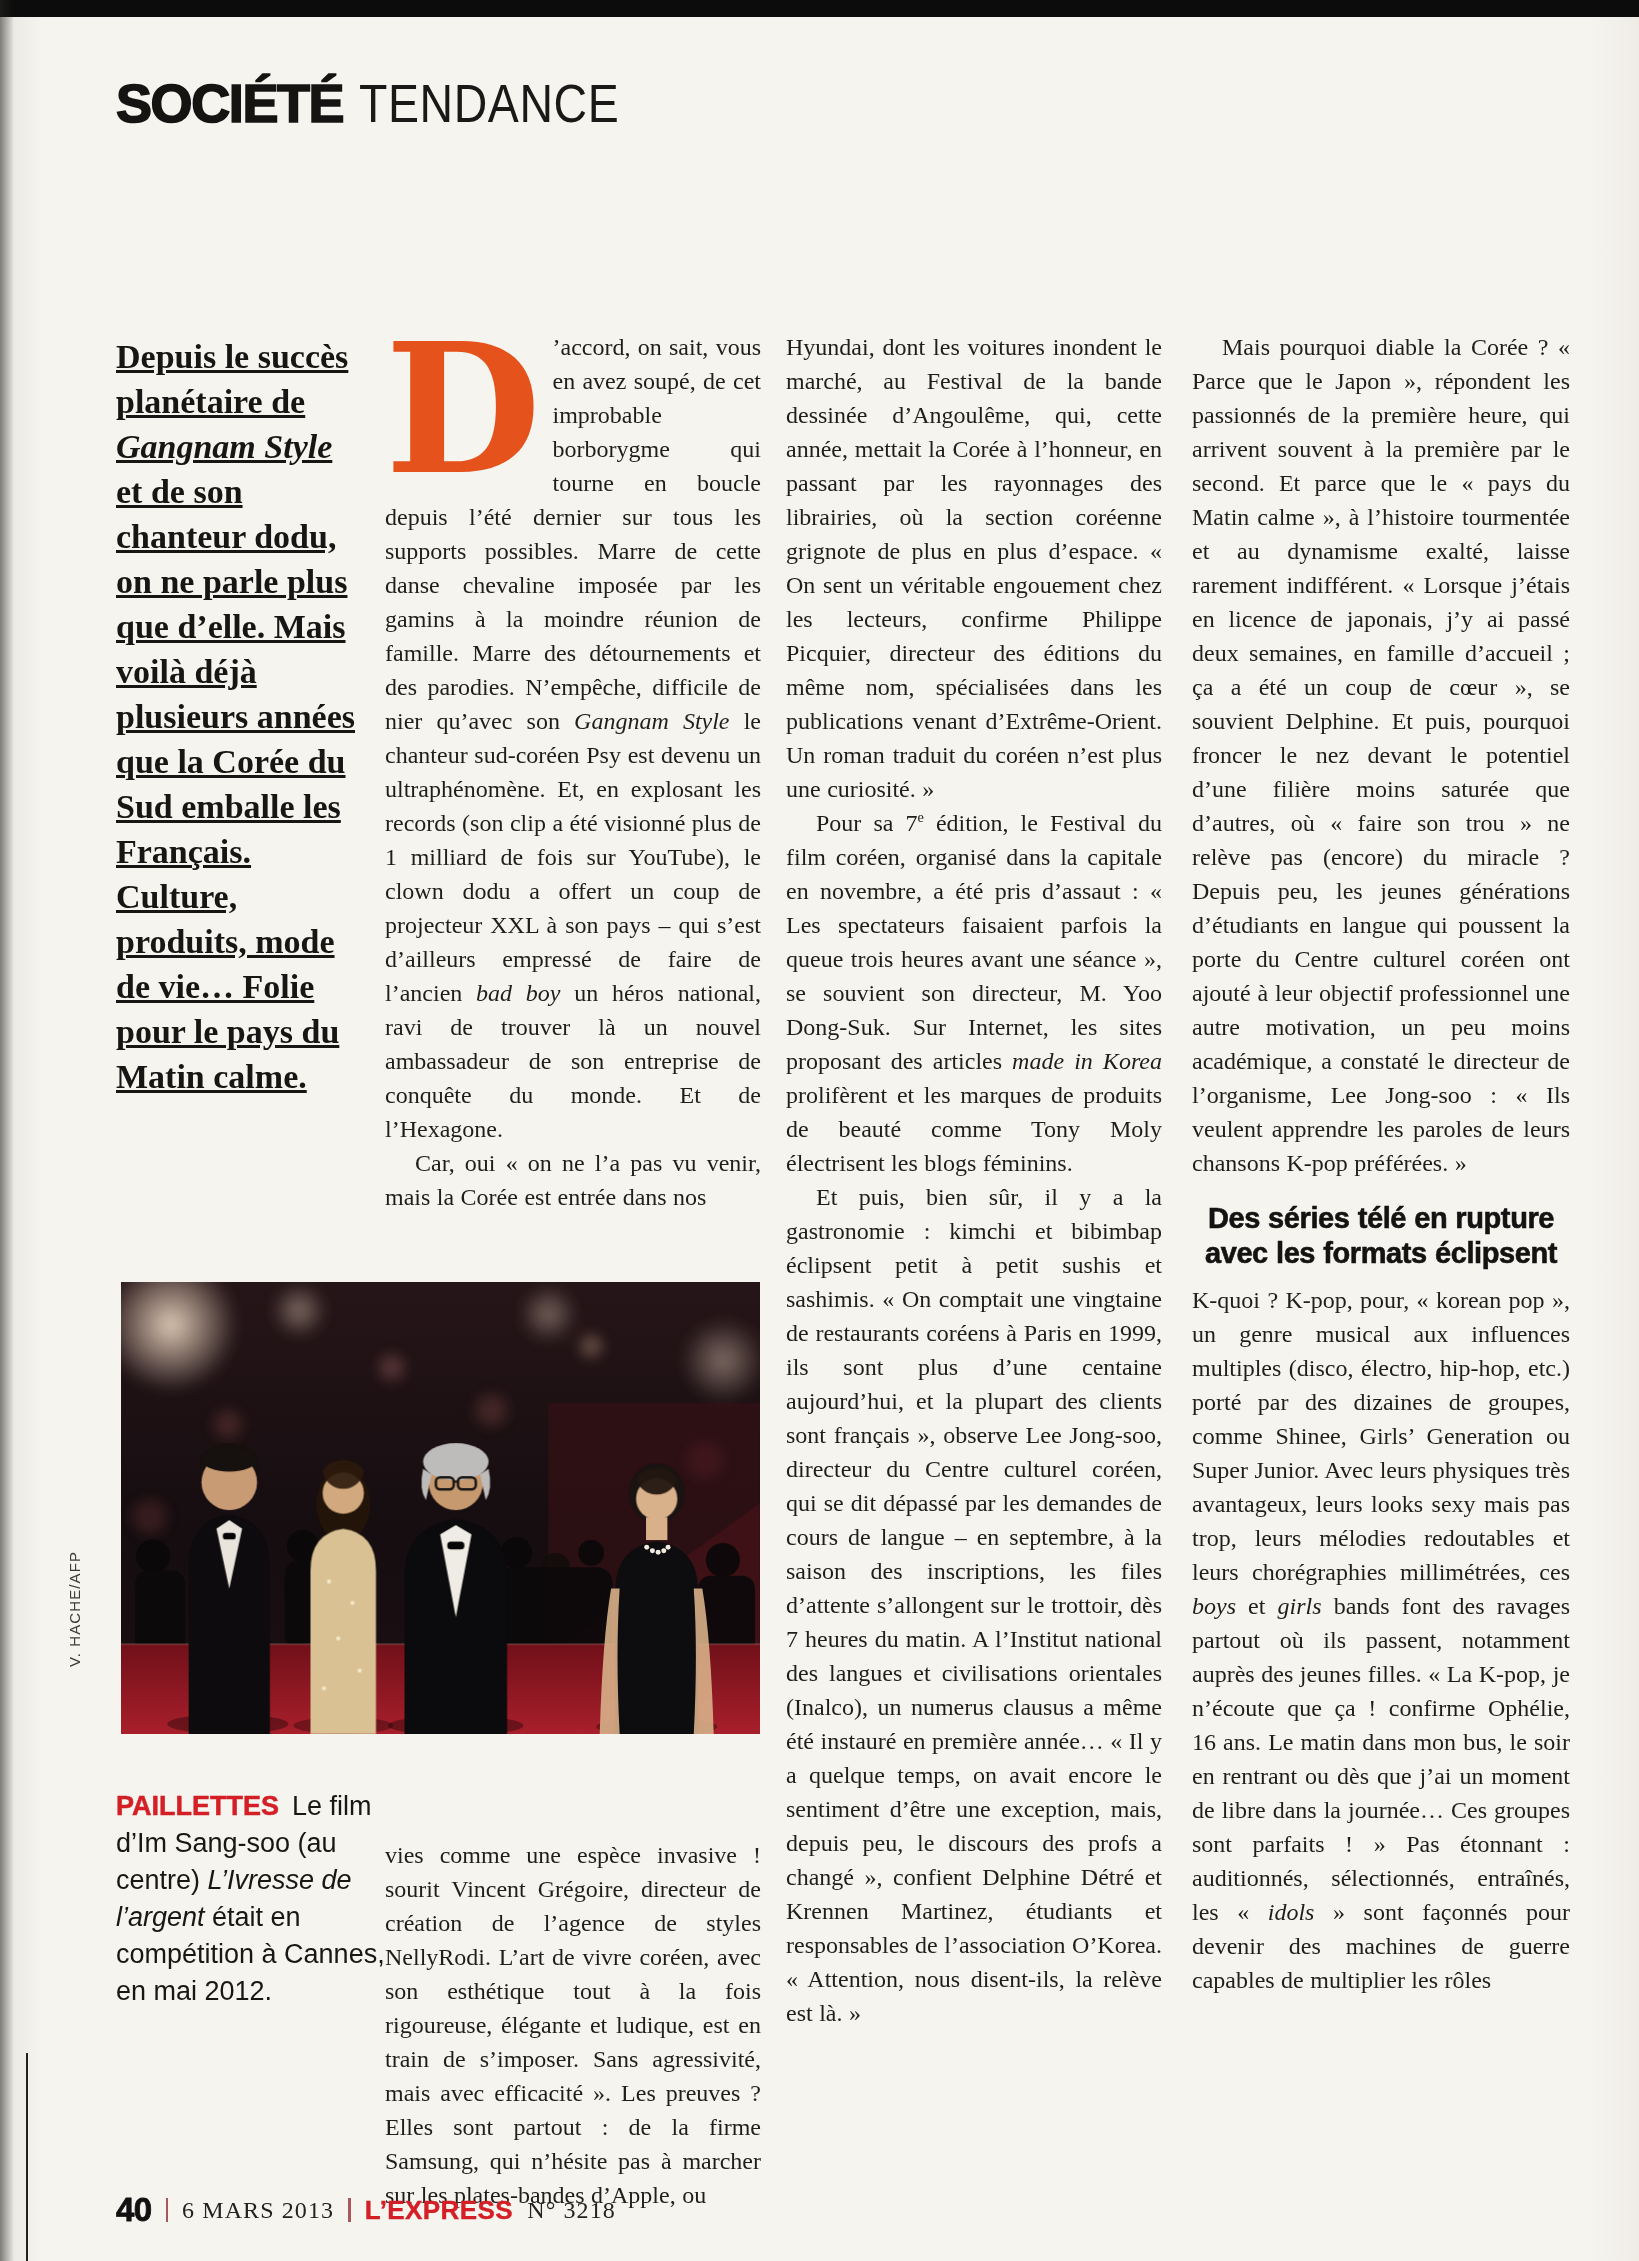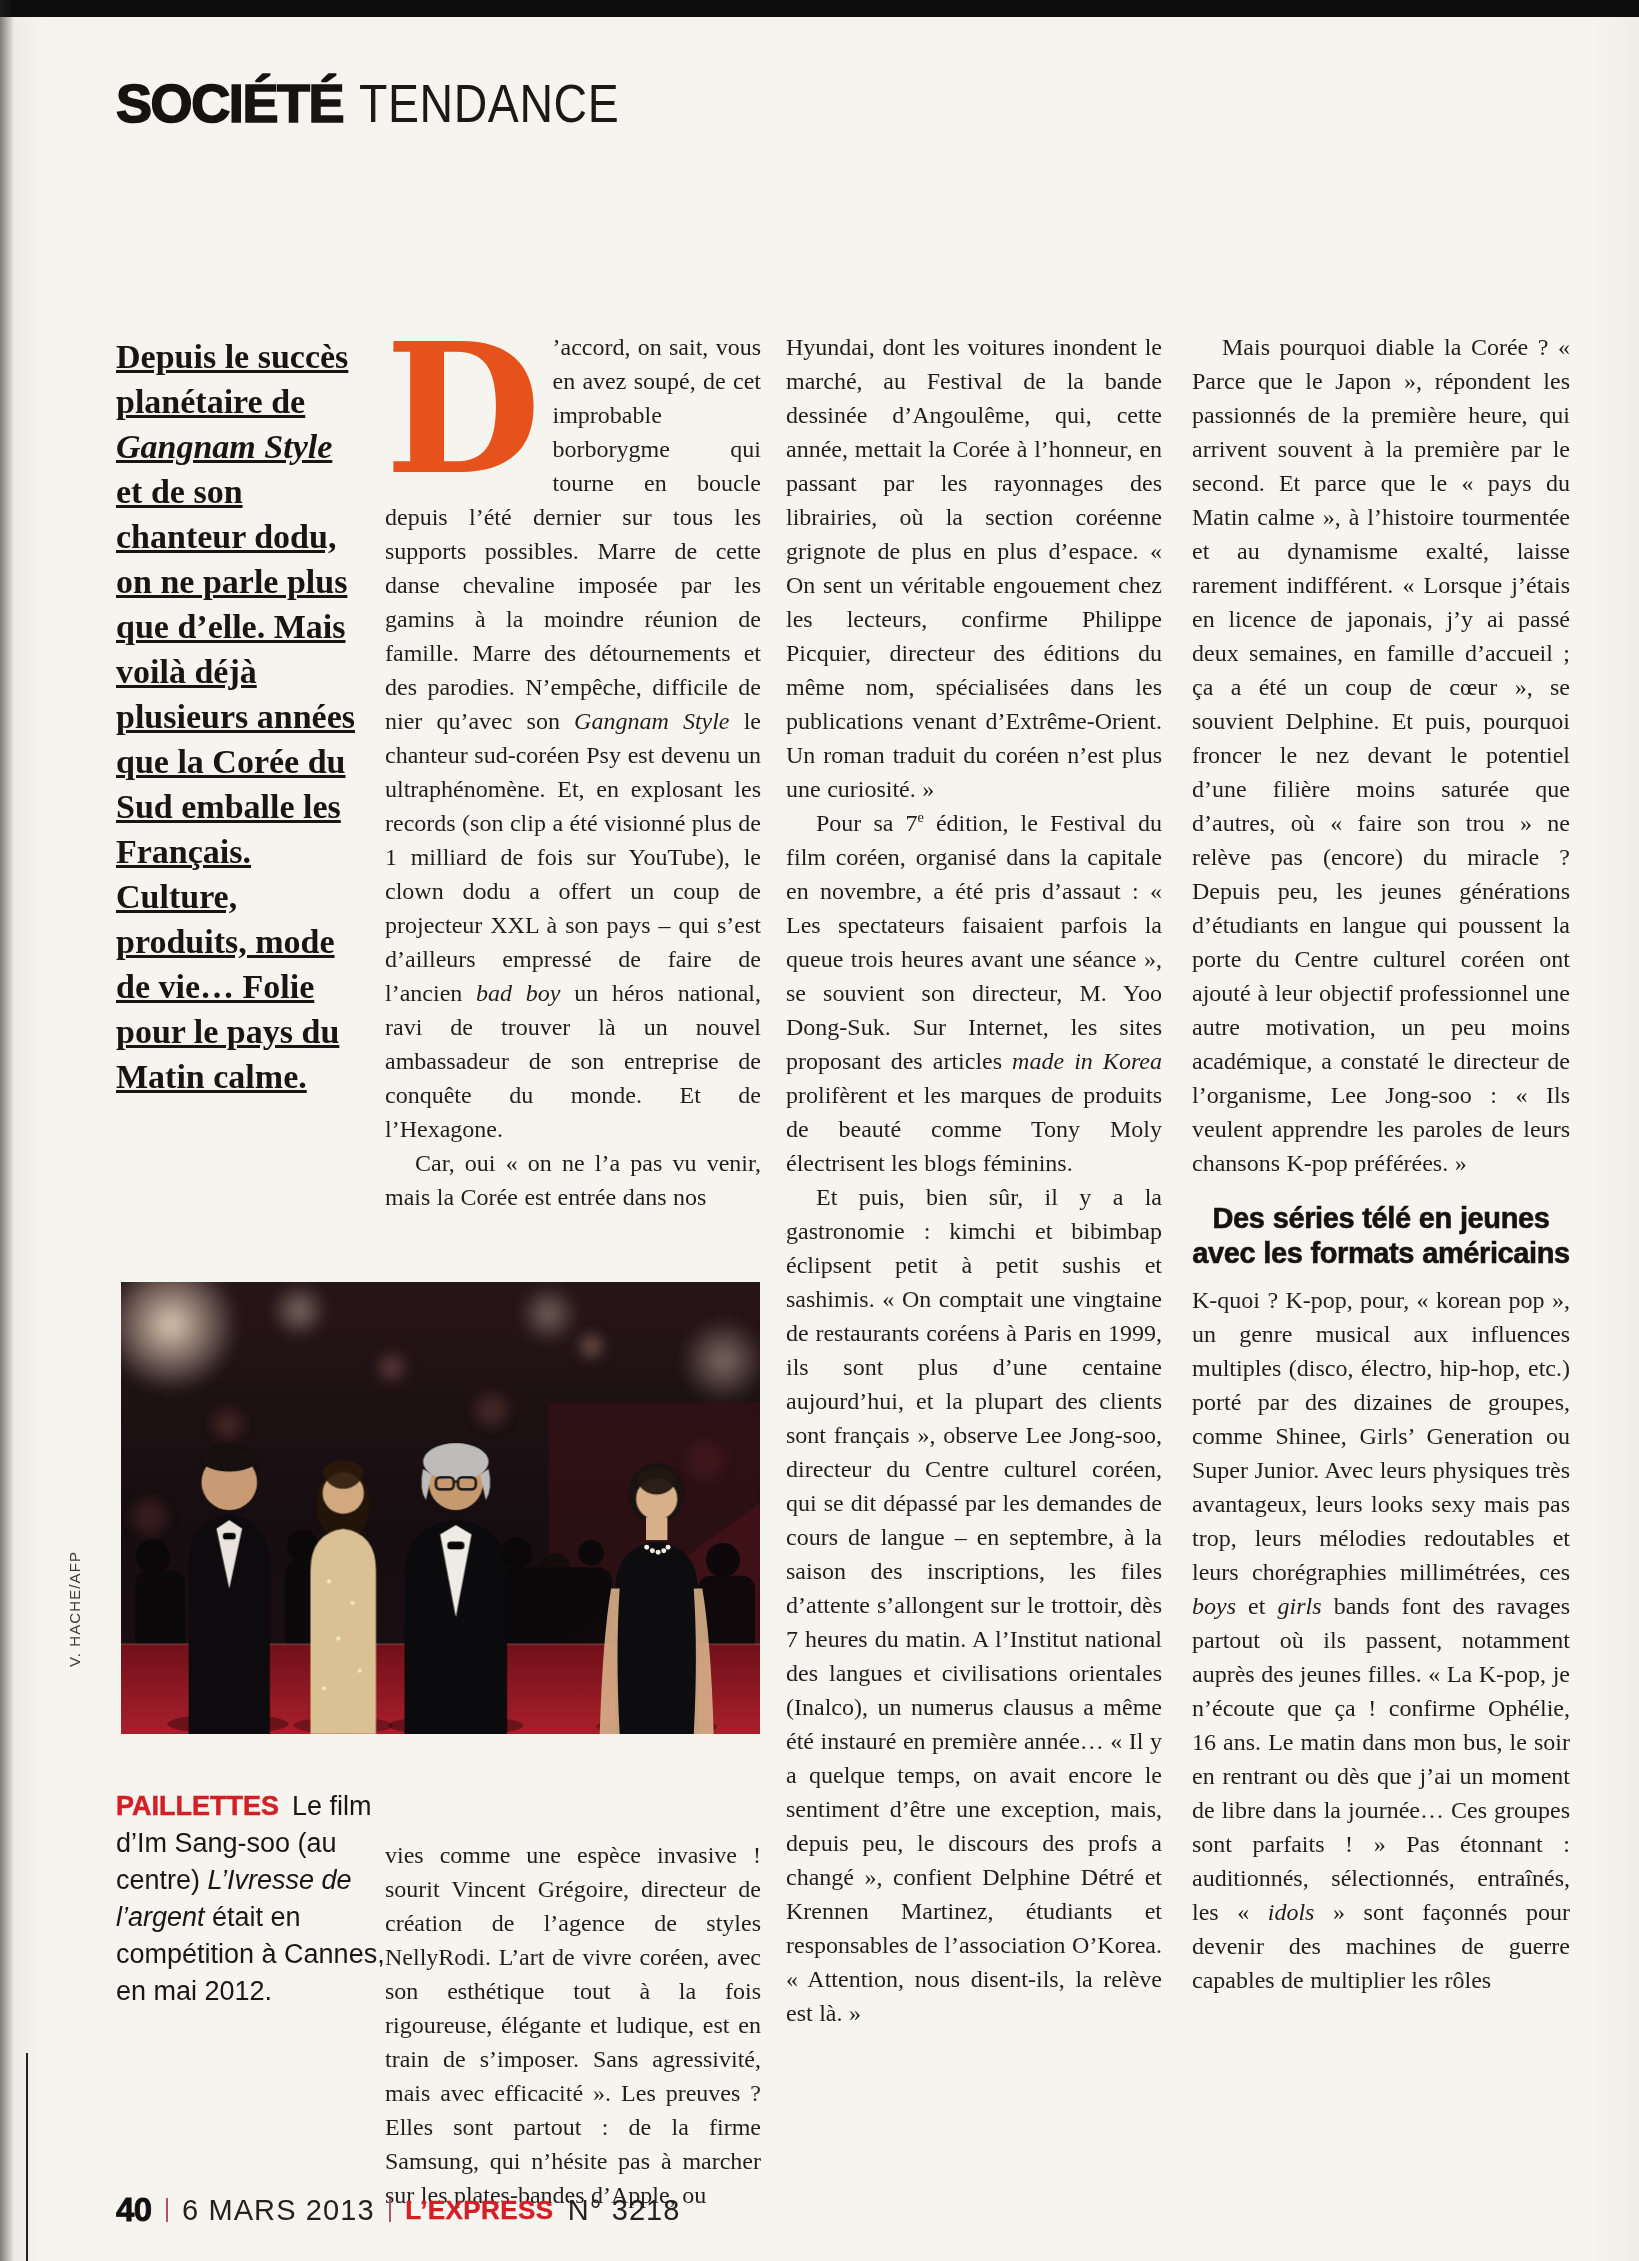--- a/index.html
+++ b/index.html
@@ -46,21 +46,21 @@
           font-family:"Liberation Sans",sans-serif;font-size:15px;letter-spacing:1.1px;color:#3d3b38;white-space:nowrap;}
 
   .caption{position:absolute;left:116px;top:1788px;width:269px;font-family:"Liberation Sans",sans-serif;
            font-size:27px;line-height:37px;color:#181715;}
   .cap-label{color:#d41f26;font-weight:bold;-webkit-text-stroke:0.5px #d41f26;margin-right:13px;}
 
   .footer{position:absolute;left:116px;top:2191px;display:flex;align-items:center;gap:14.3px;}
   .pageno{font-family:"Liberation Sans",sans-serif;font-weight:bold;font-size:33px;letter-spacing:-0.7px;
           color:#111;-webkit-text-stroke:0.8px #111;}
   .sep{width:2.1px;height:24px;background:#a8585c;}
-  .fdate,.issue{font-family:Liberation Sans, sans-serif;font-size:29px;letter-spacing:1.1px;color:#242220;}
+  .fdate,.issue{font-family:Liberation Serif, serif;font-size:24px;letter-spacing:1.1px;color:#242220;}
   .brand{font-family:"Liberation Sans",sans-serif;font-weight:bold;font-size:26px;color:#d41f26;
          letter-spacing:0.4px;-webkit-text-stroke:0.4px #d41f26;}
 </style>
 </head>
 <body>
 
 <div class="page">
   <div class="scan-top"></div>
   <div class="scan-left"></div>
   <div class="scan-line"></div>
@@ -199,21 +199,21 @@
   </div>
 
   <div class="col col3">
     <p class="body-p"><span>Hyundai, dont les voitures inondent le marché, au Festival de la bande dessinée d’Angoulême, qui, cette année, mettait la Corée à l’honneur, en passant par les rayonnages des librairies, où la section coréenne grignote de plus en plus d’espace. « On sent un véritable engouement chez les lecteurs, confirme Philippe Picquier, directeur des éditions du même nom, spécialisées dans les publications venant d’Extrême-Orient. Un roman traduit du coréen n’est plus une curiosité. »</span></p>
     <p class="body-p indent"><span>Pour sa 7</span><sup>e</sup><span> édition, le Festival du film coréen, organisé dans la capitale en novembre, a été pris d’assaut : « Les spectateurs faisaient parfois la queue trois heures avant une séance », se souvient son directeur, M. Yoo Dong-Suk. Sur Internet, les sites proposant des articles </span><span class="it">made in Korea</span><span> prolifèrent et les marques de produits de beauté comme Tony Moly électrisent les blogs féminins.</span></p>
     <p class="body-p indent"><span>Et puis, bien sûr, il y a la gastronomie : kimchi et bibimbap éclipsent petit à petit sushis et sashimis. « On comptait une vingtaine de restaurants coréens à Paris en 1999, ils sont plus d’une centaine aujourd’hui, et la plupart des clients sont français », observe Lee Jong-soo, directeur du Centre culturel coréen, qui se dit dépassé par les demandes de cours de langue – en septembre, à la saison des inscriptions, les files d’attente s’allongent sur le trottoir, dès 7 heures du matin. A l’Institut national des langues et civilisations orientales (Inalco), un numerus clausus a même été instauré en première année… « Il y a quelque temps, on avait encore le sentiment d’être une exception, mais, depuis peu, le discours des profs a changé », confient Delphine Détré et Krennen Martinez, étudiants et responsables de l’association O’Korea. « Attention, nous disent-ils, la relève est là. »</span></p>
   </div>
 
   <div class="col col4">
     <p class="body-p indent"><span>Mais pourquoi diable la Corée ? « Parce que le Japon », répondent les passionnés de la première heure, qui arrivent souvent à la première par le second. Et parce que le « pays du Matin calme », à l’histoire tourmentée et au dynamisme exalté, laisse rarement indifférent. « Lorsque j’étais en licence de japonais, j’y ai passé deux semaines, en famille d’accueil ; ça a été un coup de cœur », se souvient Delphine. Et puis, pourquoi froncer le nez devant le potentiel d’une filière moins saturée que d’autres, où « faire son trou » ne relève pas (encore) du miracle ? Depuis peu, les jeunes générations d’étudiants en langue qui poussent la porte du Centre culturel coréen ont ajouté à leur objectif professionnel une autre motivation, un peu moins académique, a constaté le directeur de l’organisme, Lee Jong-soo : « Ils veulent apprendre les paroles de leurs chansons K-pop préférées. »</span></p>
-    <h2 class="subhead">Des séries télé en jeunes avec les formats américains</h2>
+    <h2 class="subhead">Des séries télé en rupture avec les formats éclipsent</h2>
     <p class="body-p"><span>K-quoi ? K-pop, pour, « korean pop », un genre musical aux influences multiples (disco, électro, hip-hop, etc.) porté par des dizaines de groupes, comme Shinee, Girls’ Generation ou Super Junior. Avec leurs physiques très avantageux, leurs looks sexy mais pas trop, leurs mélodies redoutables et leurs chorégraphies millimétrées, ces </span><span class="it">boys</span><span> et </span><span class="it">girls</span><span> bands font des ravages partout où ils passent, notamment auprès des jeunes filles. « La K-pop, je n’écoute que ça ! confirme Ophélie, 16 ans. Le matin dans mon bus, le soir en rentrant ou dès que j’ai un moment de libre dans la journée… Ces groupes sont parfaits ! » Pas étonnant : auditionnés, sélectionnés, entraînés, les « </span><span class="it">idols</span><span> » sont façonnés pour devenir des machines de guerre capables de multiplier les rôles</span></p>
   </div>
 
   <div class="footer">
     <span class="pageno">40</span>
     <span class="sep"></span>
     <span class="fdate">6 MARS 2013</span>
     <span class="sep"></span>
     <span class="brand">L’EXPRESS</span>
     <span class="issue">N° 3218</span>

